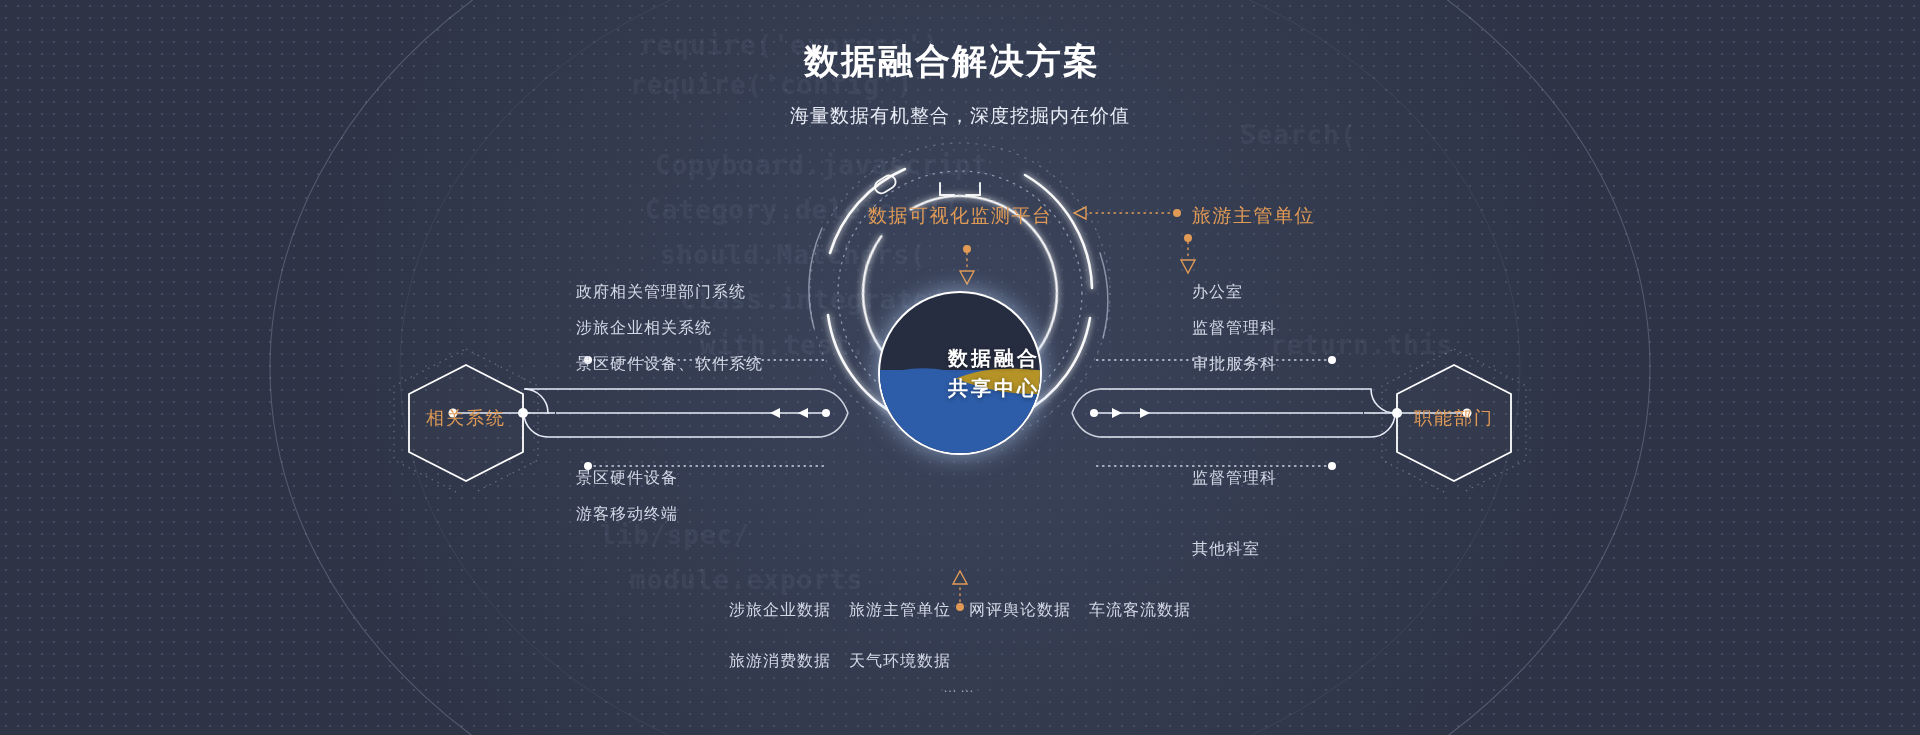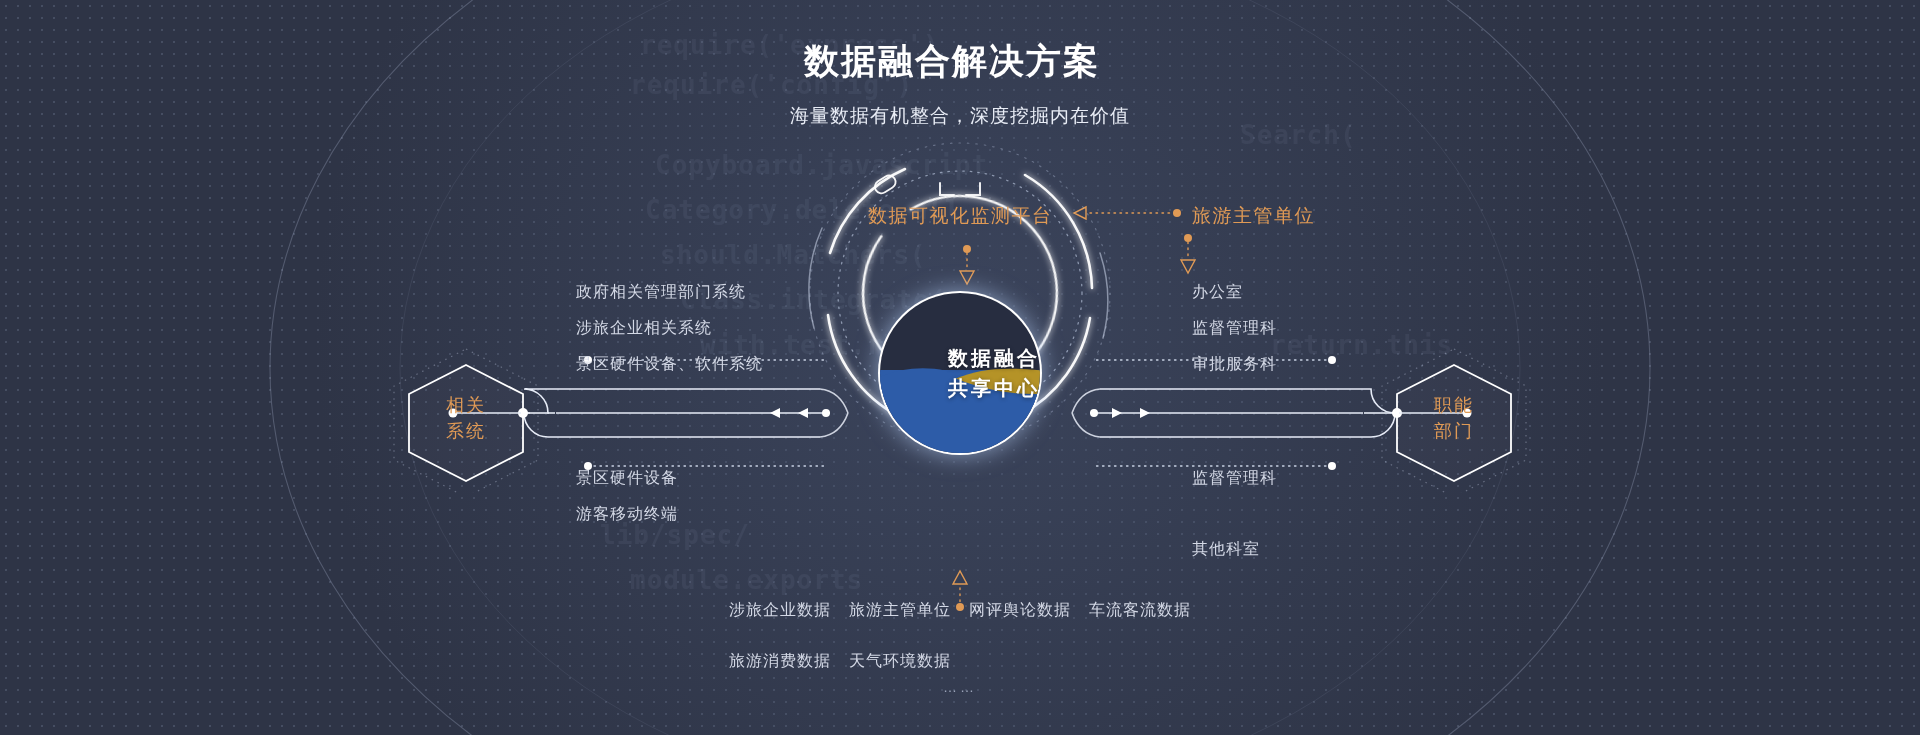--- a/index.html
+++ b/index.html
@@ -57,21 +57,21 @@
     font-size:16px;
     letter-spacing:1px;
     white-space:nowrap;
   }
   .node.accent{color:#e09a55;font-size:19px;letter-spacing:1.5px;}
   .dots{color:#9aa3b8;letter-spacing:3px;font-size:14px;}
   
   .hex-wrap{position:absolute;width:160px;height:150px;}
   .hex-label{
     position:absolute;inset:0;
-    display:flex;flex-direction:column;
+    display:flex;
     align-items:center;justify-content:center;
     color:#e09a55;font-size:18px;line-height:1.45;letter-spacing:2px;
     text-align:center;
   }
   
   .sphere{
     position:absolute;
     left:calc(50% - 80px);top:293px;
     width:160px;height:160px;border-radius:50%;
     overflow:hidden;

